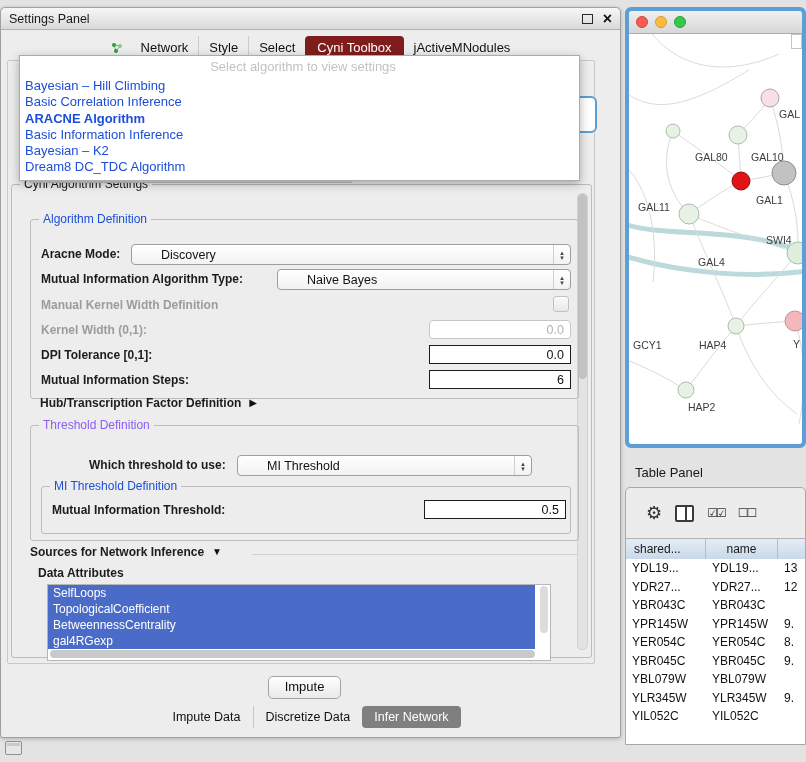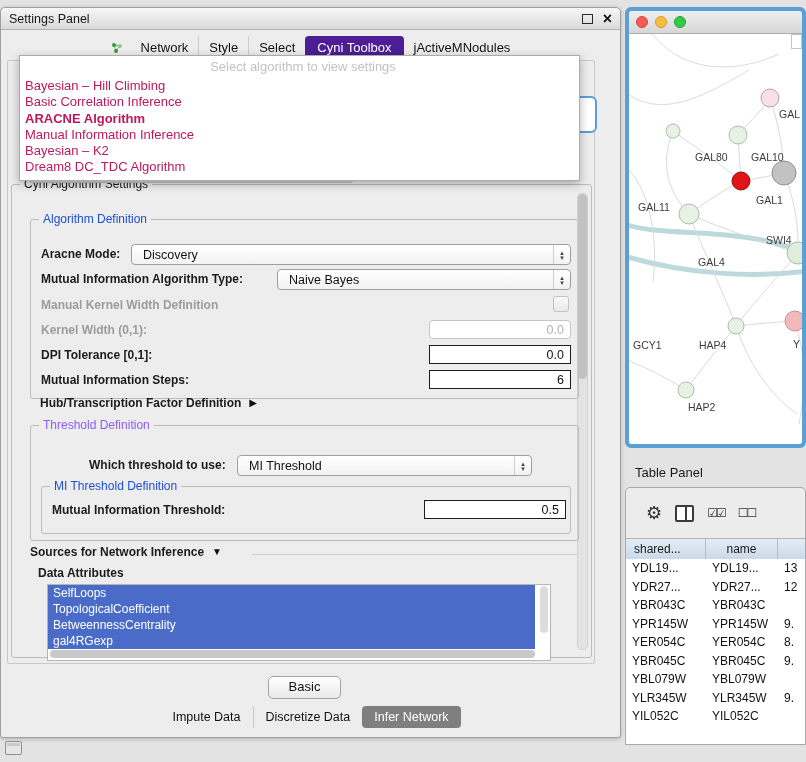--- a/index.html
+++ b/index.html
@@ -16,46 +16,46 @@
   .titlebar{height:21px;background:linear-gradient(#f7f7f7,#d9d9d9);
     border-bottom:1px solid #b2b2b2;border-radius:5px 5px 0 0;
     display:flex;align-items:center;padding:0 8px;font-size:12.5px;color:#1a1a1a;}
   .titlebar .spacer{flex:1;}
   .float-icon{width:9px;height:8px;border:1.5px solid #2a2a2a;margin-right:10px;display:inline-block;}
   .close-icon{font-size:16px;font-weight:bold;color:#111;line-height:14px;}
   .tabbar{position:absolute;left:0;top:28px;width:100%;display:flex;
     justify-content:center;align-items:center;font-size:13px;color:#111;}
   .tab{padding:4px 10px;display:flex;align-items:center;gap:18px;border-left:1px solid #cccccc;white-space:nowrap;}
   .tab:first-child{border-left:none;}
-  .tab.active{background:#4c1d95;color:#fff;border-radius:4px;border-left:none;padding:4px 12px;}
+  .tab.active{background:#7f1d1d;color:#fff;border-radius:4px;border-left:none;padding:4px 12px;}
   .tab.active + .tab{border-left:none;}
   .content-pane{position:absolute;left:6px;top:52px;width:586px;height:602px;
     border:1px solid #c9c9c9;border-radius:2px;background:#ededed;}
   
   .blue-box{position:absolute;left:565px;top:88px;width:27px;height:33px;
     border:2px solid #5c9fd6;border-radius:6px;background:#fff;z-index:5;}
   .hidden-bar{position:absolute;left:28px;top:156px;width:322px;height:17px;
     background:#dcdcdc;border:1px solid #c4c4c4;border-radius:3px;z-index:5;}
   
   .popup{position:absolute;left:18px;top:47px;width:559px;background:#fff;
     border:1px solid #ababab;box-shadow:0 3px 9px rgba(0,0,0,.3);z-index:40;padding-bottom:4px;}
   .popup .ph{color:#c2c2c2;text-align:center;font-size:13px;padding:3px 0 4px;margin-left:7px;}
-  .popup .opt{font-size:13px;line-height:16.3px;padding:0 5px;color:#be185d;white-space:nowrap;}
+  .popup .opt{font-size:13px;line-height:16.3px;padding:0 5px;color:#1d4ed8;white-space:nowrap;}
   .popup .opt.selected{font-weight:bold;}
   
   .group{position:absolute;border:1px solid #bcbcbc;border-radius:3px;}
   .group-title{position:absolute;top:-8px;left:8px;background:#ededed;padding:0 4px;
     font-size:12px;white-space:nowrap;}
   .gt-black{color:#1a1a1a;}.gt-blue{color:#1d4ed8;}.gt-green{color:#8b5cf6;}
   #settings{left:10px;top:176px;width:579px;height:472px;}
   .lbl{position:absolute;font-size:12px;font-weight:bold;color:#1c1c1c;white-space:nowrap;}
   .lbl.gray{color:#9c9c9c;}
   .combo{position:absolute;height:21px;background:linear-gradient(#ffffff,#f2f2f2);
     border:1px solid #9e9e9e;border-radius:4px;font-size:12.5px;line-height:21px;color:#111;
-    padding-left:11px;box-sizing:border-box;}
+    padding-left:29px;box-sizing:border-box;}
   .combo .arrows{position:absolute;right:0;top:0;bottom:0;width:16px;border-left:1px solid #cfcfcf;
     display:flex;flex-direction:column;align-items:center;justify-content:center;
     font-size:7px;line-height:5px;color:#444;}
   .tfield{position:absolute;height:19px;background:#fff;border:1px solid #1c1c1c;
     font-size:12.5px;line-height:19px;text-align:right;padding:0 6px;box-sizing:border-box;color:#111;}
   .tfield.disabled{border:1px solid #c6c6c6;border-radius:4px;color:#b2b2b2;}
   .checkbox{position:absolute;width:14px;height:14px;border:1px solid #c2c2c2;border-radius:3px;
     background:linear-gradient(#fafafa,#e9e9e9);}
   .toggle-row{position:absolute;display:flex;align-items:center;gap:8px;}
   .toggle-row .lblx{font-size:12px;font-weight:bold;color:#1c1c1c;white-space:nowrap;}
@@ -151,21 +151,21 @@
 
   <div class="content-pane"></div>
   <div class="blue-box"></div>
   <div class="hidden-bar"></div>
 
   <div class="popup">
     <div class="ph">Select algorithm to view settings</div>
     <div class="opt">Bayesian – Hill Climbing</div>
     <div class="opt">Basic Correlation Inference</div>
     <div class="opt selected">ARACNE Algorithm</div>
-    <div class="opt">Manual Information Inference</div>
+    <div class="opt">Basic Information Inference</div>
     <div class="opt">Bayesian – K2</div>
     <div class="opt">Dream8 DC_TDC Algorithm</div>
   </div>
 
   <div class="group" id="settings">
     <span class="group-title gt-black">Cyni Algorithm Settings</span>
 
     <div class="scroll-track">
       <div class="scroll-thumb"></div>
     </div>
@@ -239,21 +239,21 @@
     <div class="listbox">
       <div class="list-item">SelfLoops</div>
       <div class="list-item">TopologicalCoefficient</div>
       <div class="list-item">BetweennessCentrality</div>
       <div class="list-item">gal4RGexp</div>
       <div class="list-vscroll"></div>
       <div class="list-hscroll"></div>
     </div>
   </div>
 
-  <div class="btn">Basic</div>
+  <div class="btn">Impute</div>
 
   <div class="bottom-tabbar">
     <span class="btab">Impute Data</span>
     <span class="btab">Discretize Data</span>
     <span class="btab active">Infer Network</span>
   </div>
 </div>
 
 <div id="netwin">
   <div class="net-titlebar">

